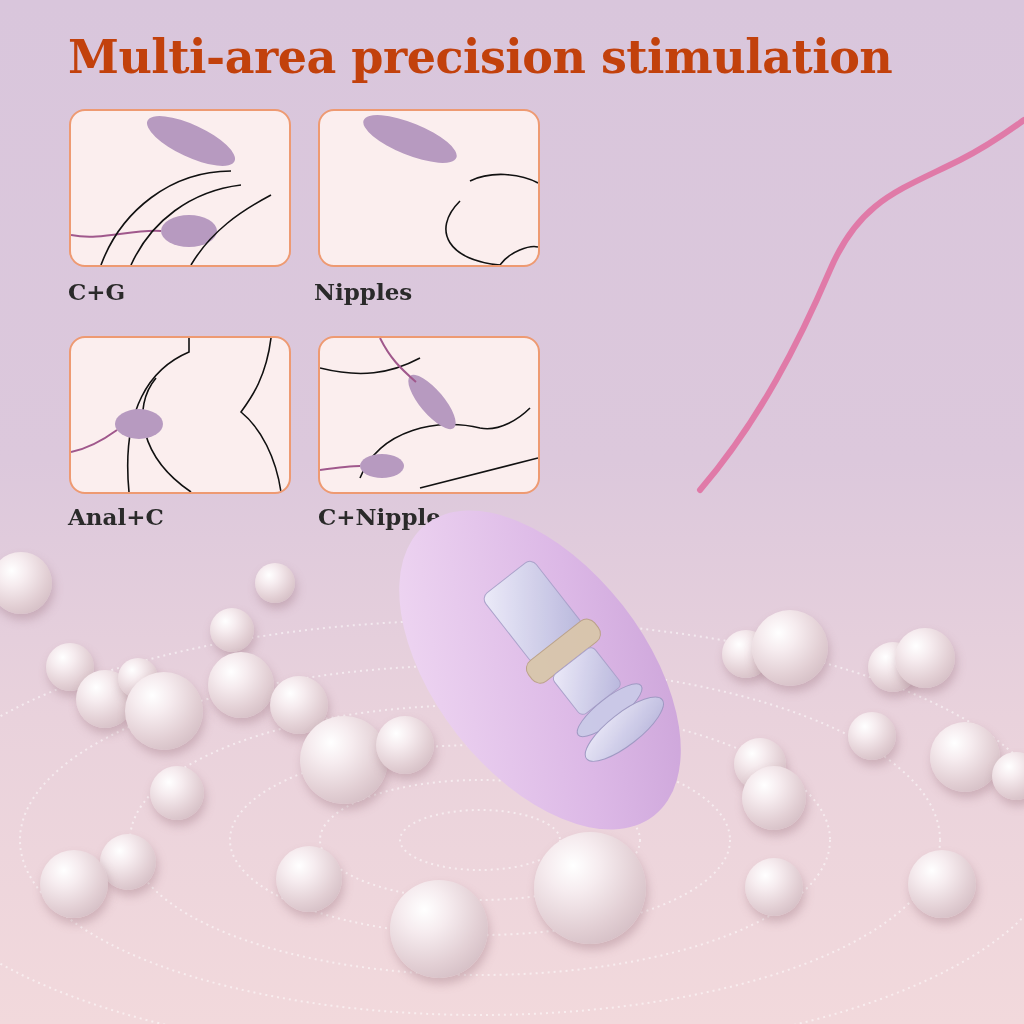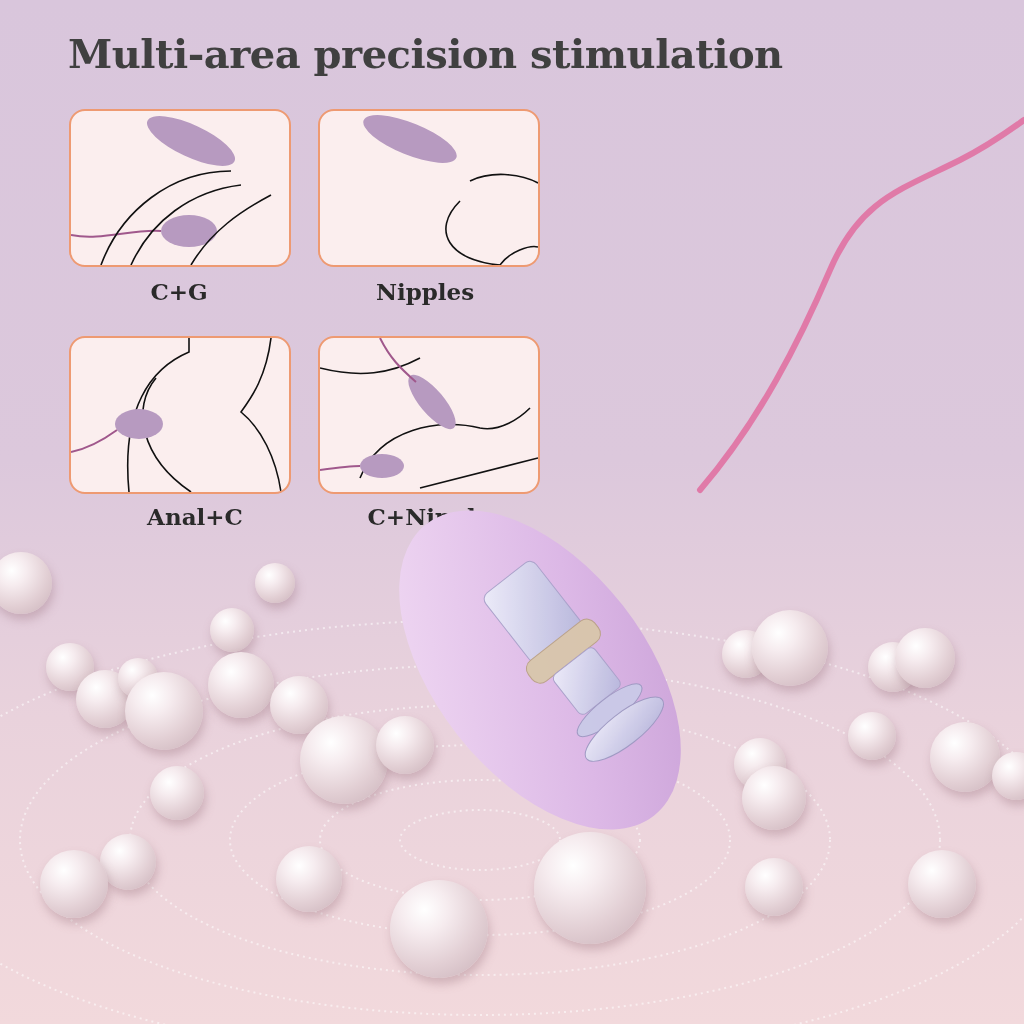--- a/index.html
+++ b/index.html
@@ -1,22 +1,22 @@
 <!DOCTYPE html>
 <html><head>
 <meta charset="utf-8">
 <style>
   html,body{margin:0;padding:0;}
   body{width:1024px;height:1024px;overflow:hidden;position:relative;
     background:linear-gradient(180deg,#d9c6dc 0%,#dcc8dc 45%,#e9d2dc 70%,#f2d9dc 100%);
     font-family:"DejaVu Serif","Liberation Serif",serif;}
-  .title{position:absolute;left:68px;top:30px;font-size:40px;font-weight:bold;color:#404040;letter-spacing:-0.5px;white-space:nowrap;}
+  .title{position:absolute;left:68px;top:30px;font-size:46px;font-weight:bold;color:#c2410c;letter-spacing:-0.5px;white-space:nowrap;}
   .card{position:absolute;width:218px;height:154px;background:#fbeeee;border:2px solid #ee9a72;border-radius:16px;overflow:hidden;}
   .card svg{position:absolute;left:0;top:0;width:100%;height:100%;}
-  .label{position:absolute;width:222px;text-align:center;font-size:23px;font-weight:bold;color:#2a2a2a;}
+  .label{position:absolute;width:222px;font-size:23px;font-weight:bold;color:#2a2a2a;}
   .floor{position:absolute;left:0;top:560px;width:1024px;height:464px;}
   .pearl{position:absolute;border-radius:50%;
     background:radial-gradient(circle at 35% 30%,#ffffff 0%,#f6ecef 25%,#e2cfd4 60%,#c9b1b8 100%);
     box-shadow:2px 6px 10px rgba(150,110,120,0.35);}
   .cord{position:absolute;left:0;top:0;width:1024px;height:1024px;pointer-events:none;}
   .device{position:absolute;left:360px;top:480px;width:360px;height:380px;}
 </style>
 </head>
 <body>
 
@@ -46,21 +46,21 @@
 
 <div class="card" style="left:69px;top:336px;">
   <svg viewBox="0 0 218 154">
     <path d="M118 0 L118 14 C80 30 50 70 58 154" stroke="#111" stroke-width="1.6" fill="none"></path>
     <path d="M85 40 C60 70 70 120 120 154" stroke="#111" stroke-width="1.6" fill="none"></path>
     <path d="M200 0 C195 40 180 60 170 74 C190 90 205 120 210 154" stroke="#111" stroke-width="1.6" fill="none"></path>
     <ellipse cx="68" cy="86" rx="24" ry="15" fill="#b79ac0"></ellipse>
     <path d="M0 114 C20 110 35 100 46 92" stroke="#a0588c" stroke-width="2" fill="none"></path>
   </svg>
 </div>
-<div class="label" style="left:84px;top:503px;">Anal+C</div>
+<div class="label" style="left:68px;top:503px;">Anal+C</div>
 
 <div class="card" style="left:318px;top:336px;">
   <svg viewBox="0 0 218 154">
     <path d="M0 30 C40 40 70 36 100 20" stroke="#111" stroke-width="1.6" fill="none"></path>
     <path d="M40 140 C60 90 120 80 160 90 C180 94 200 80 210 70" stroke="#111" stroke-width="1.6" fill="none"></path>
     <path d="M100 150 C140 140 180 130 218 120" stroke="#111" stroke-width="1.6" fill="none"></path>
     <ellipse cx="112" cy="64" rx="34" ry="12" transform="rotate(50 112 64)" fill="#b79ac0"></ellipse>
     <path d="M60 0 C70 20 80 30 96 44" stroke="#a0588c" stroke-width="2" fill="none"></path>
     <ellipse cx="62" cy="128" rx="22" ry="12" fill="#b79ac0"></ellipse>
     <path d="M0 132 C15 130 30 128 40 128" stroke="#a0588c" stroke-width="2" fill="none"></path>

